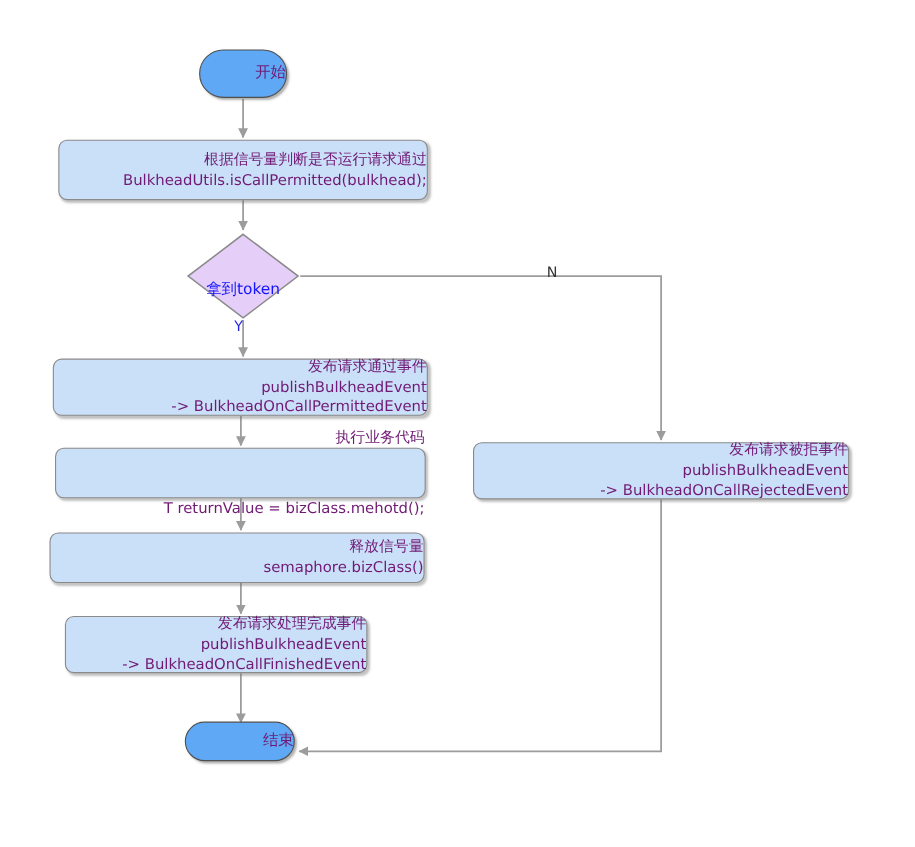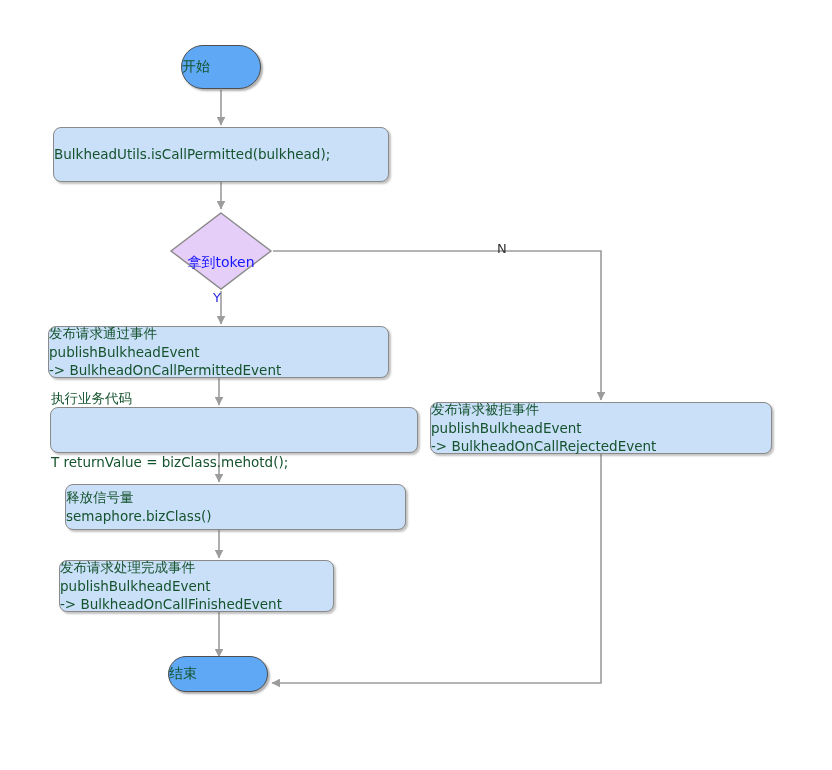--- a/index.html
+++ b/index.html
@@ -19,24 +19,24 @@
     left: 0;
     top: 0;
     width: 832px;
     height: 770px;
   }
   .node {
     position: absolute;
     box-sizing: border-box;
     display: flex;
     flex-direction: column;
-    align-items: flex-start;
+    align-items: flex-end;
     justify-content: center;
     text-align: center;
-    color: #14532d;
+    color: #701a75;
     line-height: 1.38;
     white-space: pre;
   }
   .terminal {
     background: #5ea8f5;
     border: 1px solid #4f4f4f;
     border-radius: 22px;
     font-size: 14px;
     box-shadow: 2px 2px 2px rgba(80,80,80,0.45);
   }
@@ -108,42 +108,43 @@
     <path class="ln" d="M219,530 L219,558" marker-end="url(#ah)"></path>
     <path class="ln" d="M219,612 L219,657" marker-end="url(#ah)"></path>
     <path class="ln" d="M601,454 L601,683 L272,683" marker-end="url(#ah)"></path>
   </svg>
 
   <div class="node terminal" style="left:181px; top:45px; width:80px; height:44px;">
     <span>开始</span>
   </div>
 
   <div class="node process" style="left:53px; top:127px; width:336px; height:55px;">
+    <span>根据信号量判断是否运行请求通过</span>
     <span>BulkheadUtils.isCallPermitted(bulkhead);</span>
   </div>
 
   <div class="decision-wrap" style="left:169px; top:211px; width:104px; height:80px;">
     <svg class="decision-shape" viewBox="0 0 104 80">
       <polygon points="52,2 102,40 52,78 2,40" fill="#e5cef8" stroke="#8a8a8a" stroke-width="1.4"></polygon>
     </svg>
     <div class="decision-label">拿到token</div>
   </div>
 
   <div class="node process" style="left:48px; top:326px; width:341px; height:52px;">
     <span>发布请求通过事件</span>
     <span>publishBulkheadEvent</span>
     <span>-&gt; BulkheadOnCallPermittedEvent</span>
   </div>
 
-  <div class="node process" style="left:50px; top:407px; width:368px; height:46px;gap:45px;">
+  <div class="node process" style="left:50px; top:407px; width:337px; height:46px;gap:45px;">
     <span>执行业务代码</span>
     <span>T returnValue = bizClass.mehotd();</span>
   </div>
 
-  <div class="node process" style="left:65px; top:484px; width:341px; height:46px;">
+  <div class="node process" style="left:45px; top:484px; width:341px; height:46px;">
     <span>释放信号量</span>
     <span>semaphore.bizClass()</span>
   </div>
 
   <div class="node process" style="left:59px; top:560px; width:275px; height:52px;">
     <span>发布请求处理完成事件</span>
     <span>publishBulkheadEvent</span>
     <span>-&gt; BulkheadOnCallFinishedEvent</span>
   </div>
 

